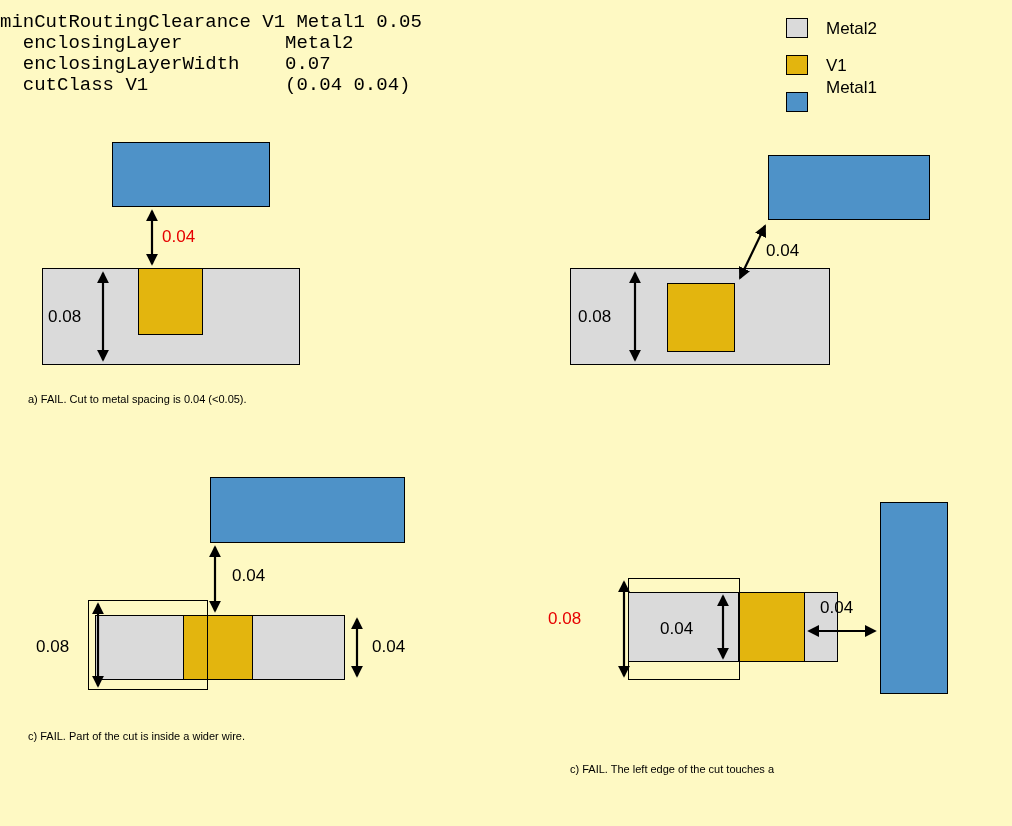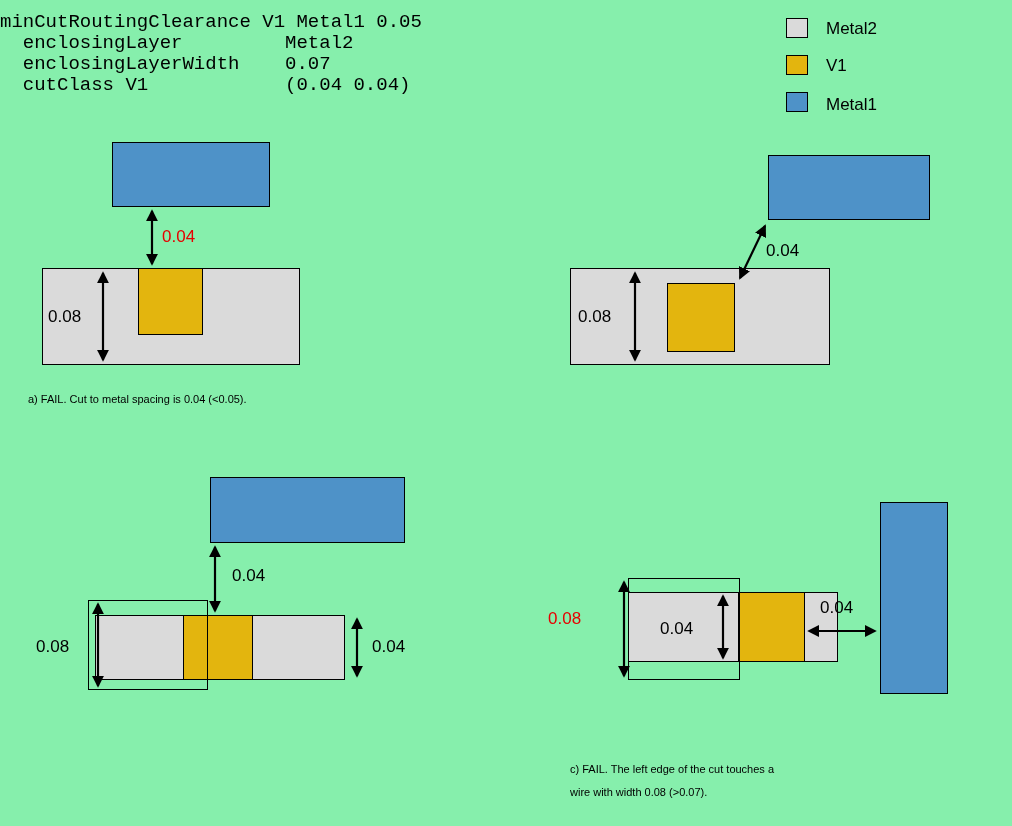--- a/index.html
+++ b/index.html
@@ -1,18 +1,18 @@
 <!DOCTYPE html>
 <html><head>
 <meta charset="utf-8">
 <style>
   * { margin:0; padding:0; box-sizing:border-box; }
   html,body { background:#ffffff; }
   body { font-family:"Liberation Sans", sans-serif; color:#000; }
-  .canvas { position:relative; width:1012px; height:826px; background:#86efac; overflow:hidden; }
+  .canvas { position:relative; width:1012px; height:826px; background:#fef9c3; overflow:hidden; }
   .rect { position:absolute; border:1px solid #000; }
   .fill-metal2 { background:#dadada; }
   .fill-v1 { background:#e3b50e; }
   .fill-metal1 { background:#4e92c8; }
   .fill-none { background:transparent; }
   .code {
     position:absolute; left:0; top:12px;
     font-family:"Liberation Mono", "DejaVu Sans Mono", monospace;
     font-size:19px; line-height:21px; white-space:pre; color:#000;
   }
@@ -31,21 +31,21 @@
   <pre class="code">minCutRoutingClearance V1 Metal1 0.05
   enclosingLayer         Metal2
   enclosingLayerWidth    0.07
   cutClass V1            (0.04 0.04)</pre>
 
   <div class="swatch fill-metal2" style="left:786px;top:18px;"></div>
   <div class="legend-label" style="left:826px;top:19px;">Metal2</div>
   <div class="swatch fill-v1" style="left:786px;top:55px;"></div>
   <div class="legend-label" style="left:826px;top:56px;text-align:right;">V1</div>
   <div class="swatch fill-metal1" style="left:786px;top:92px;"></div>
-  <div class="legend-label" style="left:826px;top:95px;">Metal1</div>
+  <div class="legend-label" style="left:826px;top:78px;">Metal1</div>
 
   <div class="rect fill-metal1" style="left:112px;top:142px;width:158px;height:65px;"></div>
   <div class="rect fill-metal2" style="left:42px;top:268px;width:258px;height:97px;"></div>
   <div class="rect fill-v1" style="left:138px;top:268px;width:65px;height:67px;"></div>
 
   <div class="rect fill-metal1" style="left:768px;top:155px;width:162px;height:65px;"></div>
   <div class="rect fill-metal2" style="left:570px;top:268px;width:260px;height:97px;"></div>
   <div class="rect fill-v1" style="left:667px;top:283px;width:68px;height:69px;"></div>
 
   <div class="rect fill-metal1" style="left:210px;top:477px;width:195px;height:66px;"></div>
@@ -89,18 +89,18 @@
 
   <div class="lbl" style="left:232px;top:567px;">0.04</div>
   <div class="lbl" style="left:36px;top:638px;">0.08</div>
   <div class="lbl" style="left:372px;top:638px;">0.04</div>
 
   <div class="lbl red" style="left:548px;top:610px;">0.08</div>
   <div class="lbl" style="left:660px;top:620px;">0.04</div>
   <div class="lbl" style="left:820px;top:599px;">0.04</div>
 
   <div class="caption" style="left:28px;top:388px;width:450px;">a) FAIL. Cut to metal spacing is 0.04 (&lt;0.05).</div>
+  <div class="caption" style="left:28px;top:725px;width:450px;">c) FAIL. Part of the cut is inside a wider wire.</div>
   <div class="caption" style="left:570px;top:758px;width:410px;">
     <div>c) FAIL. The left edge of the cut touches a</div>
-    <div>wire with width 0.08 (&gt;0.07).</div>
   </div>
 
 </div>
 
 </body></html>

